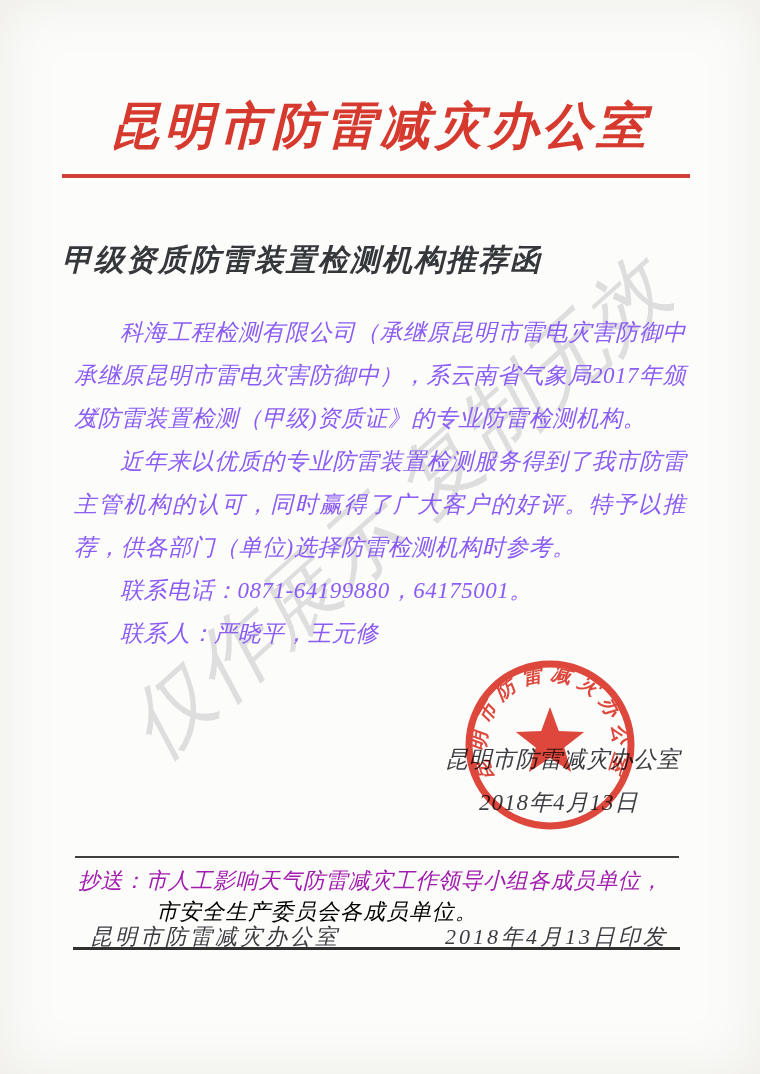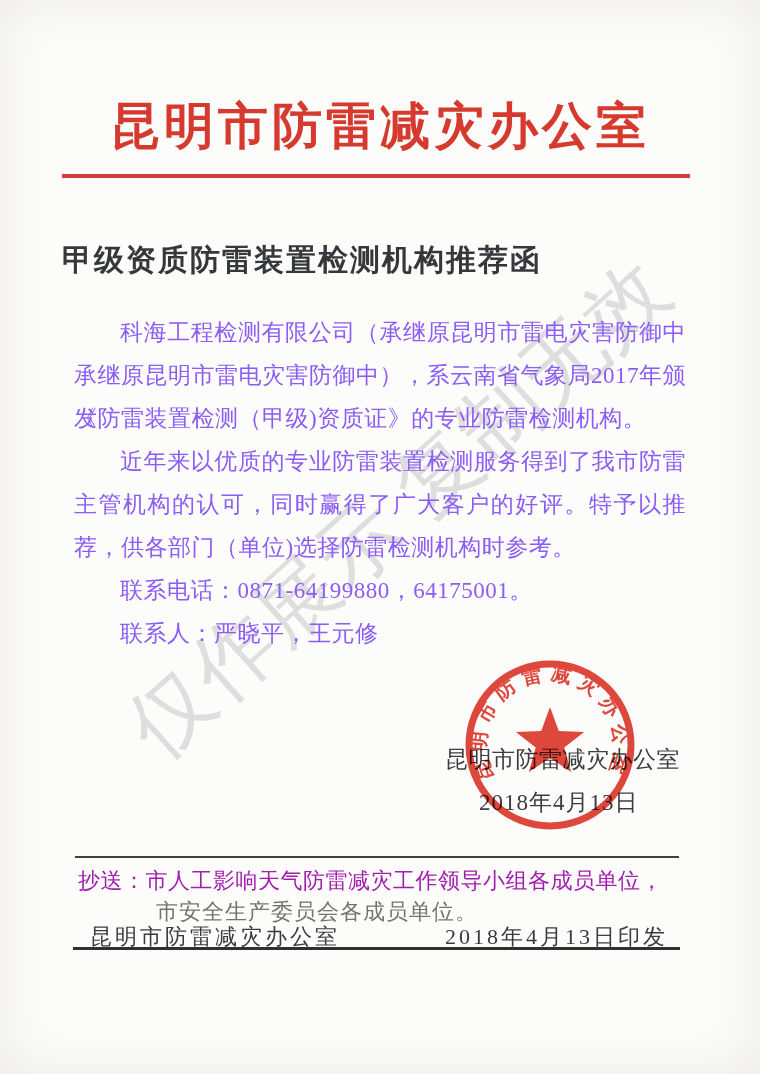--- a/index.html
+++ b/index.html
@@ -5,20 +5,21 @@
   html,body{margin:0;padding:0;}
   body{
     width:760px;height:1074px;
     font-family:"Liberation Serif","DejaVu Serif",serif;
     background:#e9e8e5;
   }
   .page{
     position:relative;width:760px;height:1074px;overflow:hidden;
     background:#fcfcfa;
     box-shadow:inset 0 0 55px rgba(140,135,120,.14);
+    font-style:italic;
   }
   
   .org-title{
     position:absolute;top:96px;left:0;width:760px;
     text-align:center;font-size:50px;font-weight:700;
     color:#d63a2f;letter-spacing:4px;line-height:60px;
     white-space:nowrap;
   }
   .red-rule{
     position:absolute;top:174px;left:62px;width:628px;height:4px;
@@ -75,21 +76,21 @@
   }
   .foot-rule-bottom{
     position:absolute;top:947px;left:73px;width:607px;height:3px;background:#303030;
   }
   .cc-line1{
     position:absolute;top:866px;left:78px;width:580px;
     font-size:22px;color:#a21caf;white-space:nowrap;letter-spacing:.5px;
   }
   .cc-line2{
     position:absolute;top:897px;left:156px;
-    font-size:22px;color:#737373;white-space:nowrap;letter-spacing:1px;
+    font-size:22px;color:#000000;white-space:nowrap;letter-spacing:1px;
   }
   .foot-issuer{
     position:absolute;top:922px;left:90px;
     font-size:22px;color:#3a3b40;letter-spacing:3px;white-space:nowrap;
   }
   .foot-date{
     position:absolute;top:922px;right:92px;
     font-size:22px;color:#3a3b40;letter-spacing:3px;white-space:nowrap;text-align:right;
   }
 </style>

